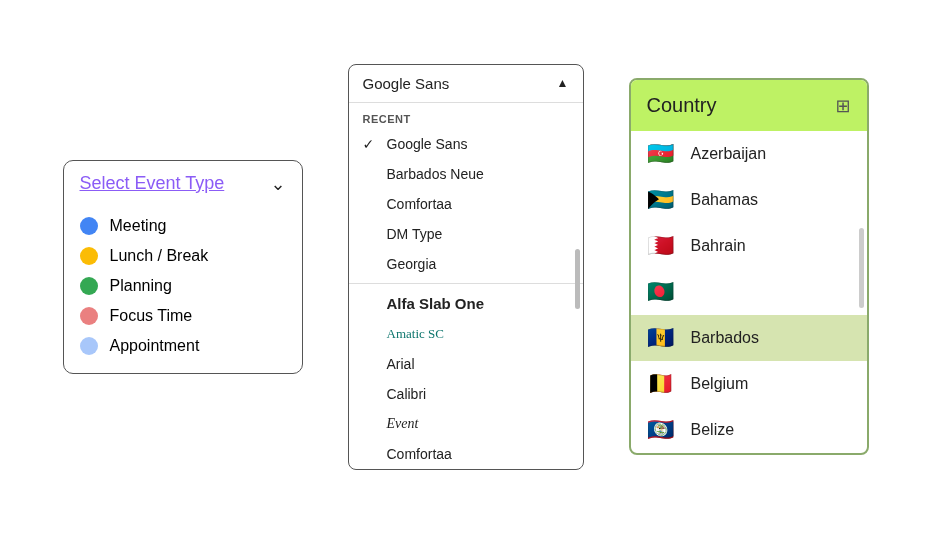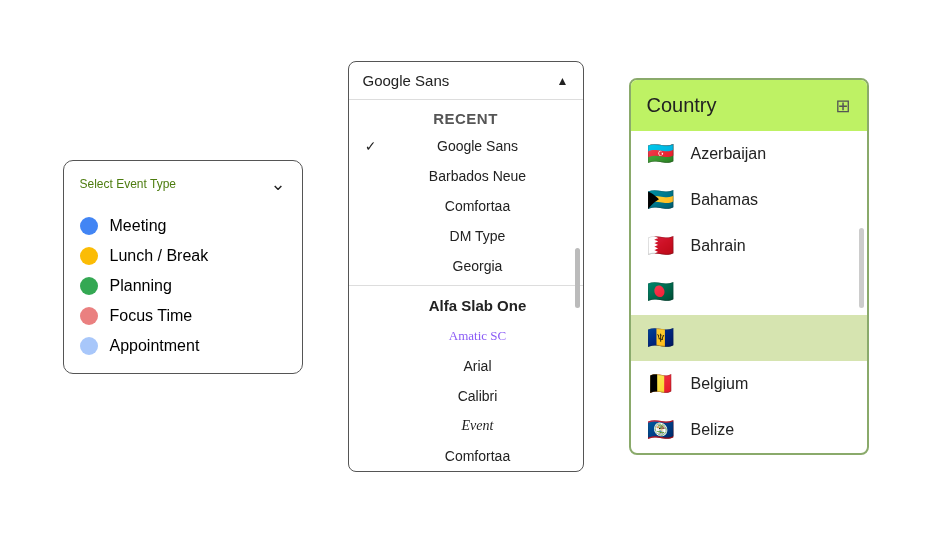--- a/index.html
+++ b/index.html
@@ -23,23 +23,24 @@
       background: #fff;
     }
     .event-dropdown-header {
       display: flex;
       align-items: center;
       justify-content: space-between;
       margin-bottom: 16px;
       cursor: pointer;
     }
     .event-dropdown-title {
-      font-size: 12px;
-      color: #4d7c0f;
+      font-size: 18px;
+      color: #8b5cf6;
       font-weight: 400;
+      text-decoration: underline;
     }
     .event-dropdown-chevron {
       font-size: 18px;
       color: #222;
     }
     .event-item {
       display: flex;
       align-items: center;
       gap: 12px;
       padding: 6px 0;
@@ -53,40 +54,39 @@
       flex-shrink: 0;
     }
 
     
     .font-dropdown {
       border: 1.5px solid #555;
       border-radius: 8px;
       width: 236px;
       background: #fff;
       overflow: hidden;
-      text-align: center;
     }
     .font-dropdown-header {
       display: flex;
       align-items: center;
       justify-content: space-between;
       padding: 10px 14px;
       border-bottom: 1px solid #ddd;
       cursor: pointer;
     }
     .font-dropdown-header-label {
       font-size: 15px;
       color: #222;
     }
     .font-dropdown-arrow {
       font-size: 12px;
       color: #222;
     }
     .font-section-label {
-      font-size: 15px;
+      font-size: 11px;
       font-weight: 700;
       color: #555;
       padding: 10px 14px 4px;
       letter-spacing: 0.5px;
     }
     .font-item {
       display: flex;
       align-items: center;
       padding: 7px 14px;
       font-size: 14px;
@@ -100,21 +100,21 @@
       font-size: 14px;
       width: 16px;
     }
     .font-item-name { flex: 1; }
     .font-divider {
       border: none;
       border-top: 1px solid #ddd;
       margin: 4px 0;
     }
     .font-item.bold-style .font-item-name { font-weight: 800; font-size: 15px; }
-    .font-item.amatic .font-item-name { font-family: cursive; color: #8b5cf6; font-size: 13px; }
+    .font-item.amatic .font-item-name { font-family: cursive; color: #0f766e; font-size: 13px; }
     .font-item.caveat .font-item-name { font-style: italic; font-family: cursive; }
     .font-dropdown-body {
       position: relative;
       max-height: 430px;
       overflow: hidden;
     }
     .scroll-thumb {
       position: absolute;
       right: 3px;
       top: 40%;
@@ -287,20 +287,21 @@
   </div>
         <div class="country-item">
     <span class="country-flag">🇧🇭</span>
     <span class="country-name">Bahrain</span>
   </div>
         <div class="country-item">
     <span class="country-flag">🇧🇩</span>
   </div>
         <div class="country-item selected">
     <span class="country-flag">🇧🇧</span>
+    <span class="country-name">Barbados</span>
   </div>
         <div class="country-item">
     <span class="country-flag">🇧🇪</span>
     <span class="country-name">Belgium</span>
   </div>
         <div class="country-item">
     <span class="country-flag">🇧🇿</span>
     <span class="country-name">Belize</span>
   </div>
       </div>

